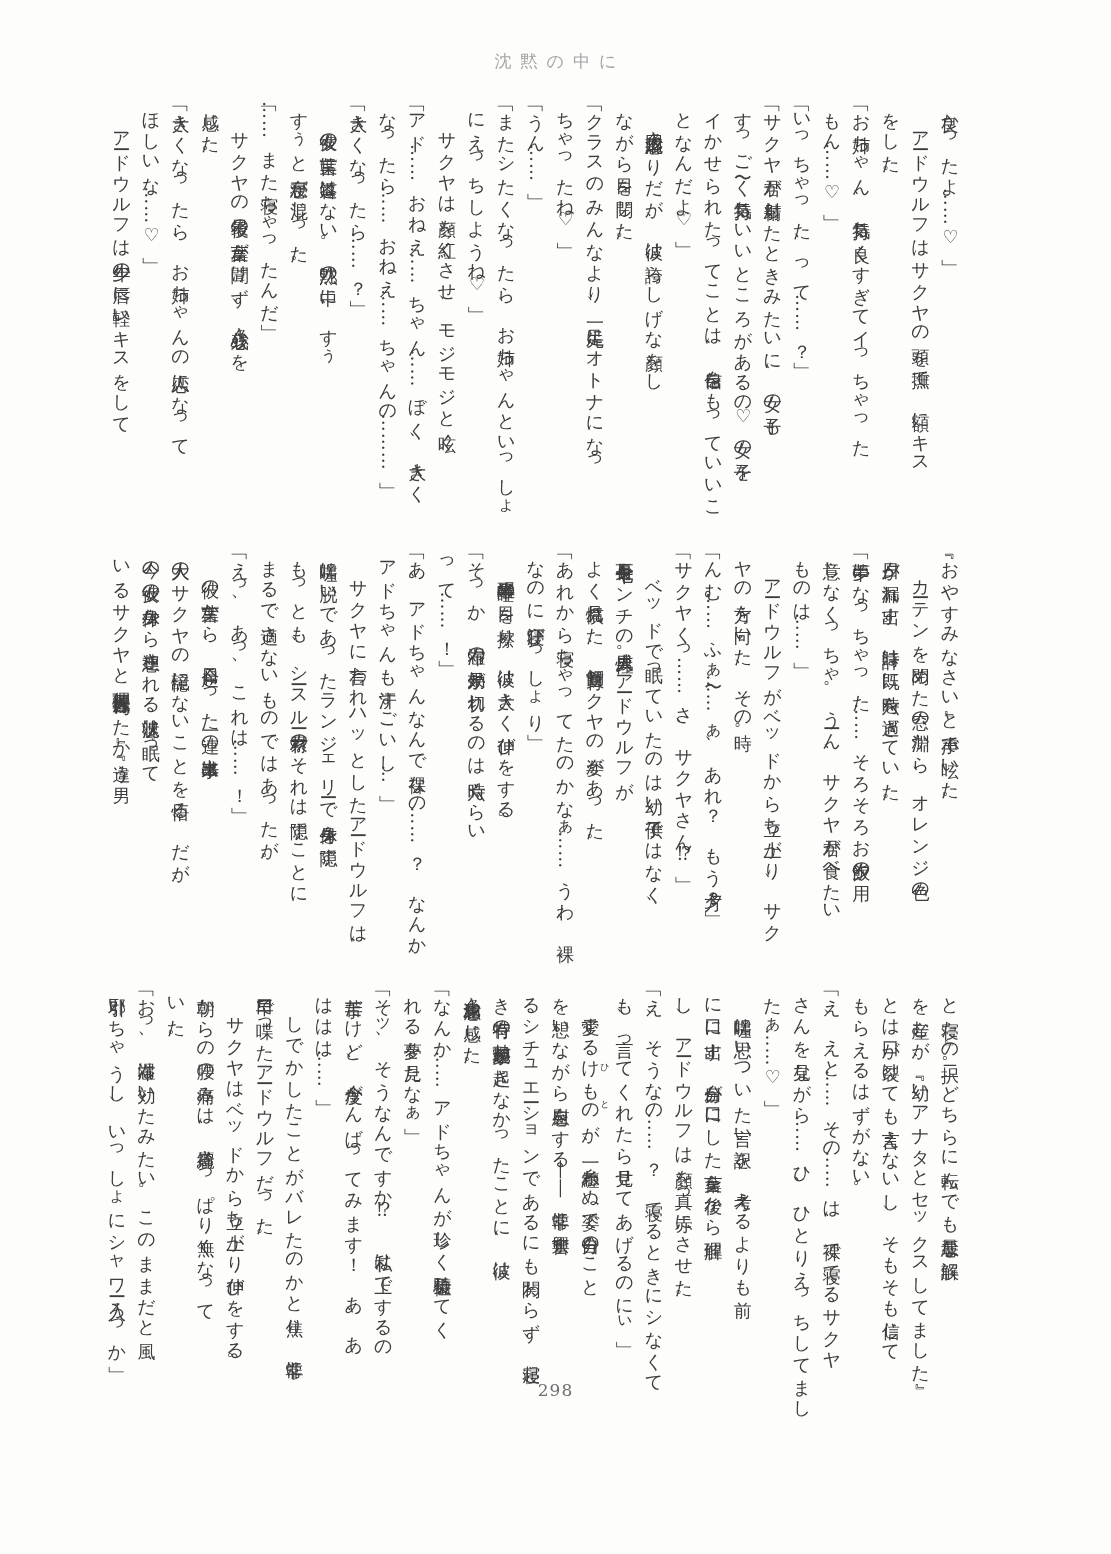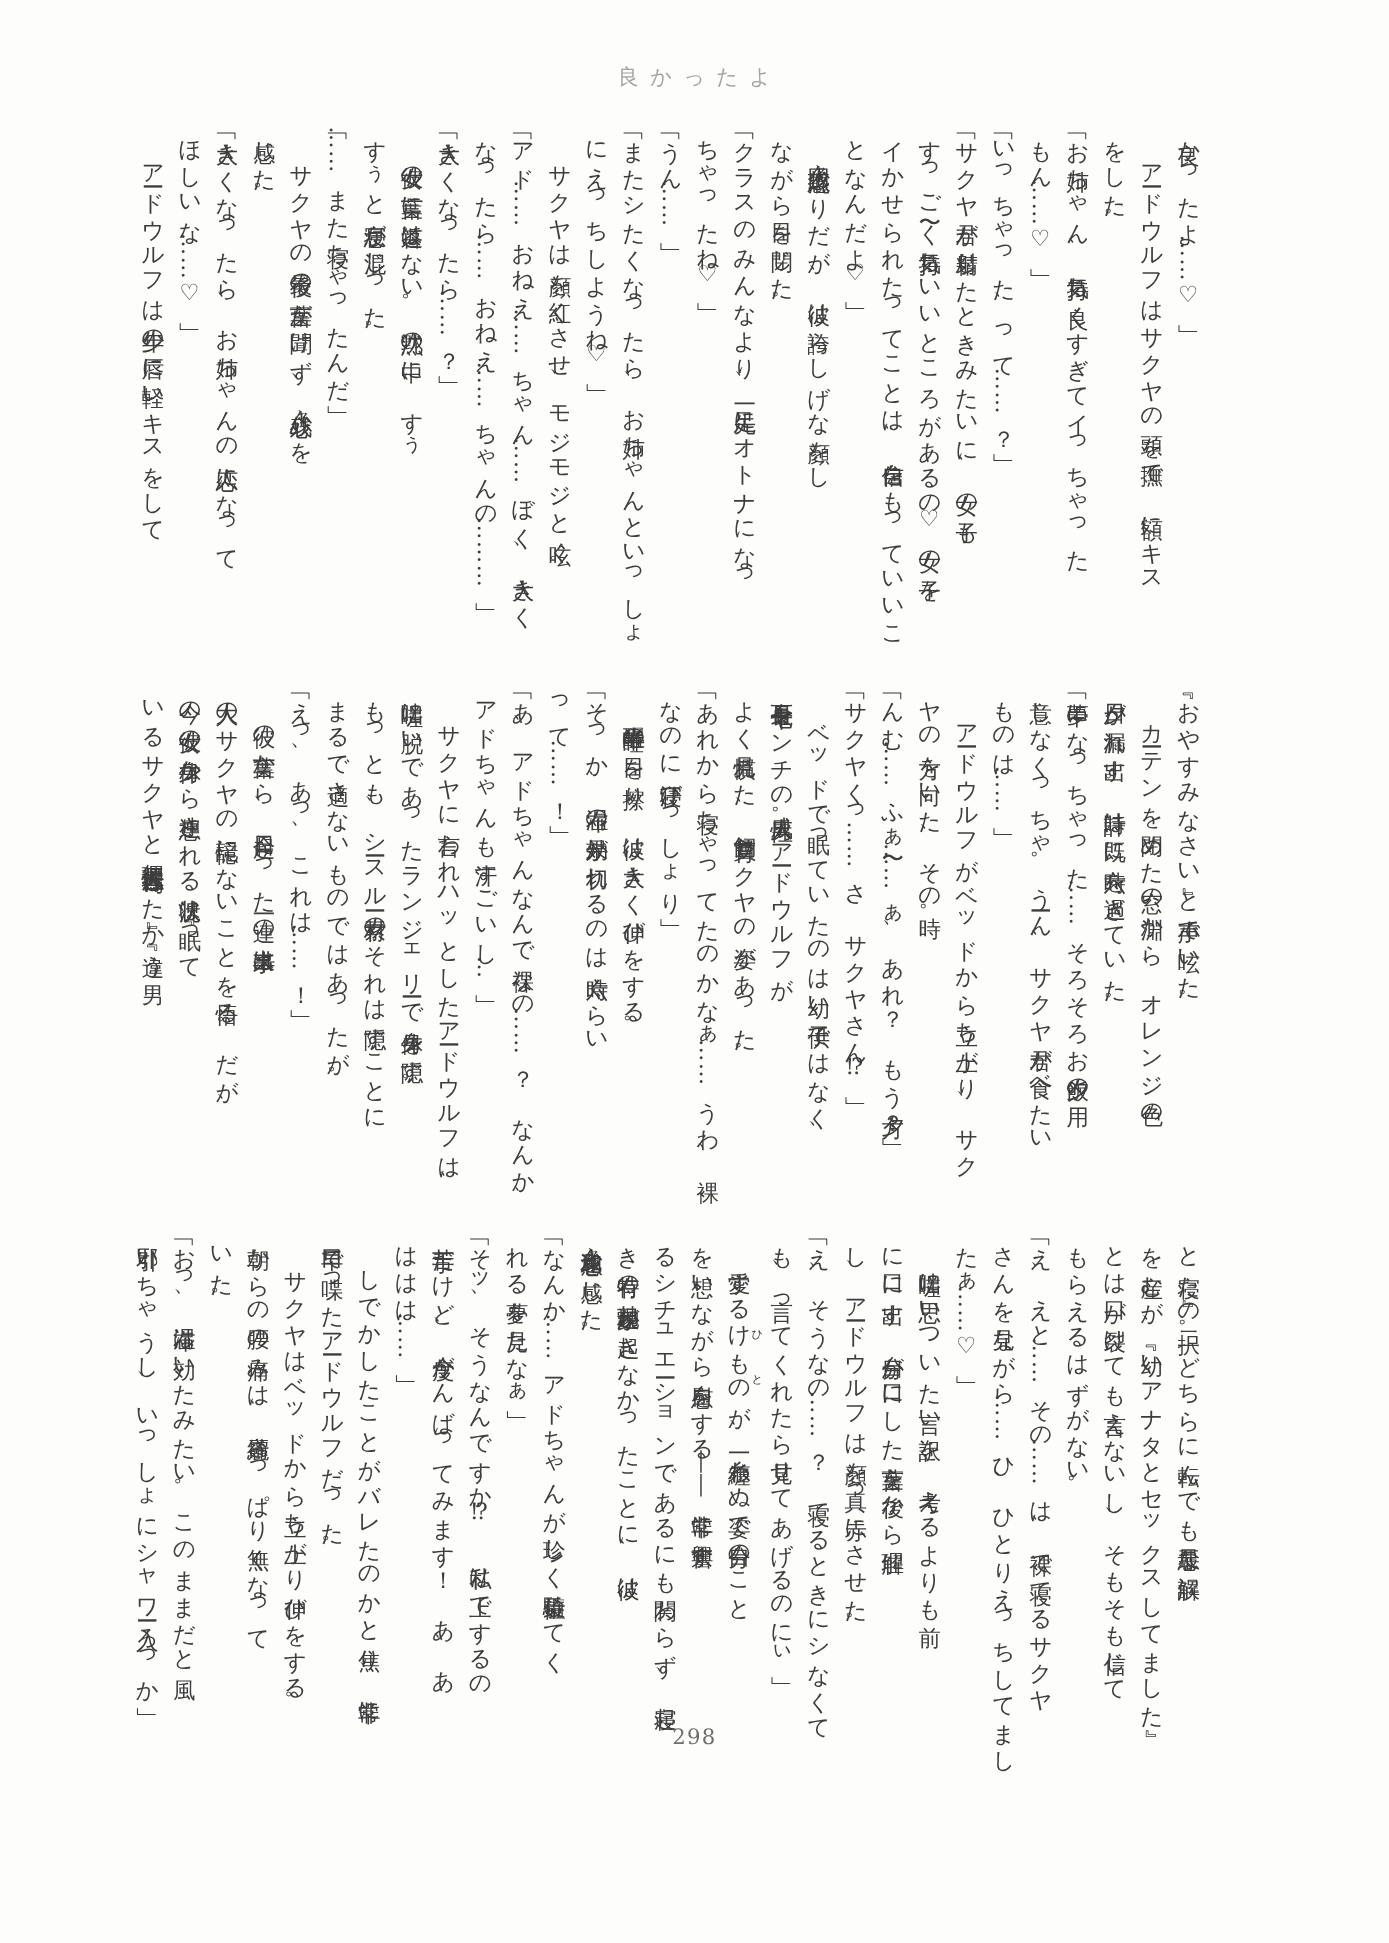--- a/index.html
+++ b/index.html
@@ -54,21 +54,21 @@
     text-align: center;
     color: #6e6e6e;
     font-size: 17px;
     letter-spacing: 1px;
   }
 </style>
 </head>
 <body>
 
 <div class="page">
-  <div class="header">良かったよ</div>
+  <div class="header">沈黙の中に</div>
 
   <div class="band" id="band1">
       <p>良かったよ……♡」</p>
       <p>　アードウルフはサクヤの頭を撫で、額にキス</p>
       <p>をした。</p>
       <p>「お姉ちゃん、気持ち良くすぎてイっちゃった</p>
       <p>もん……♡」</p>
       <p>「いっちゃった、って……？」</p>
       <p>「サクヤ君が射精したときみたいに、女の子も</p>
       <p>すっご〜く気持ちいいところがあるの♡女の子を</p>

